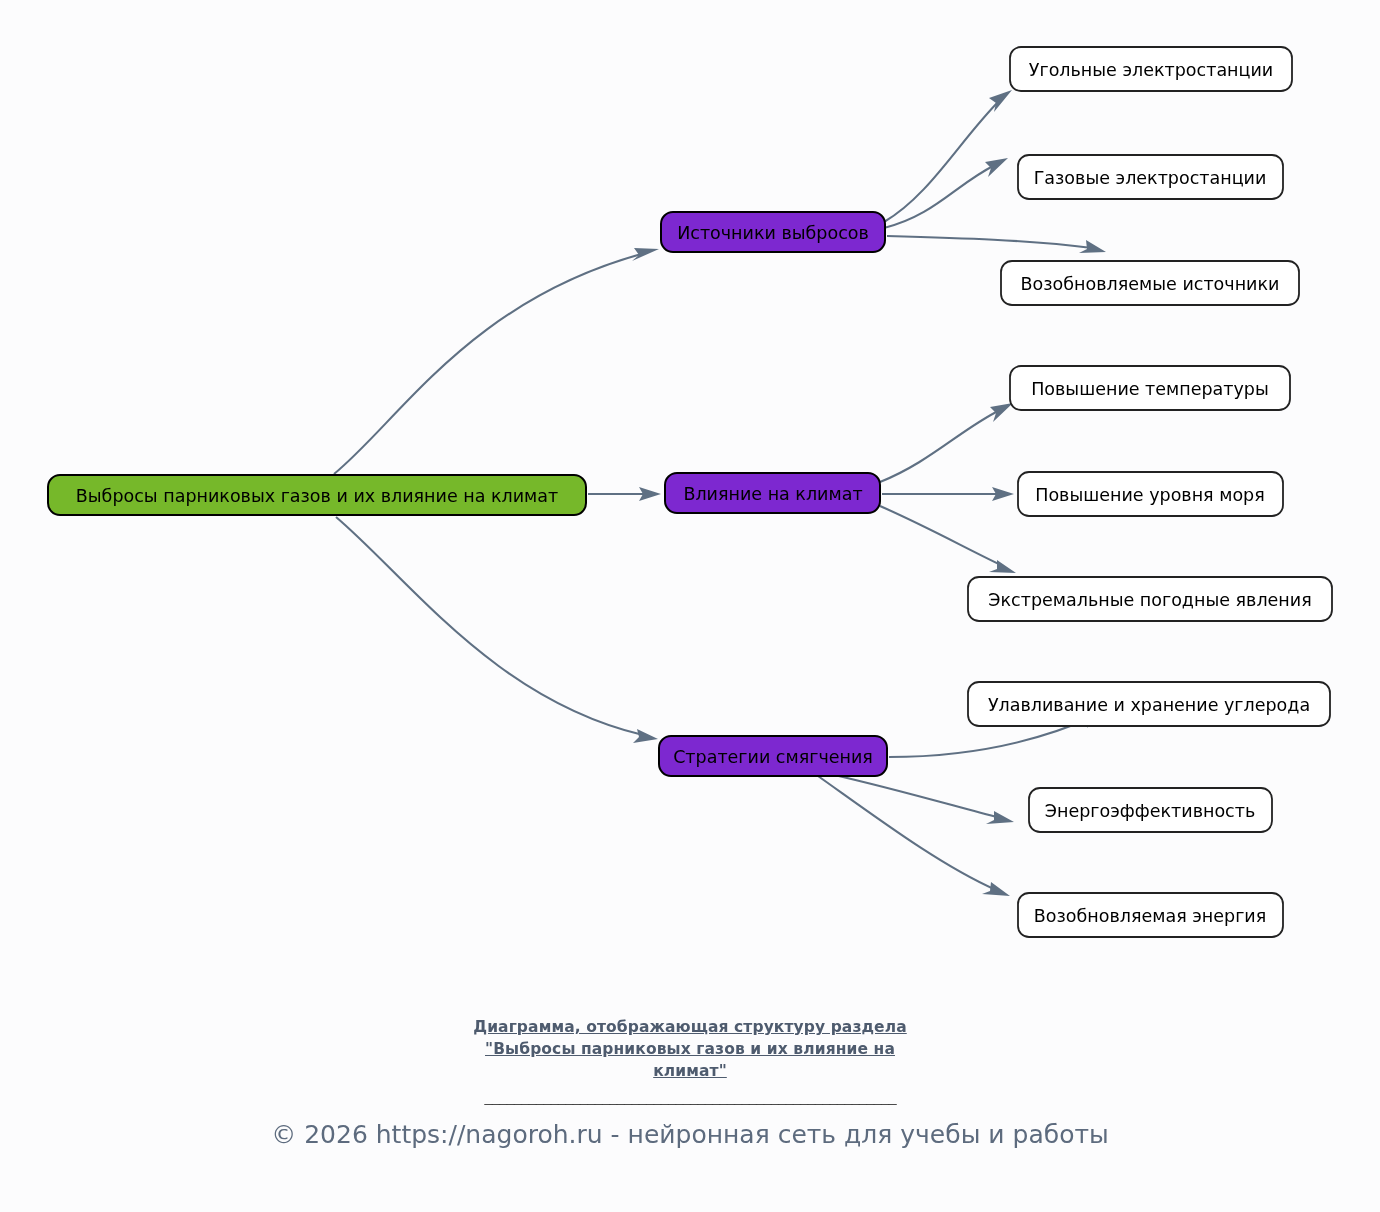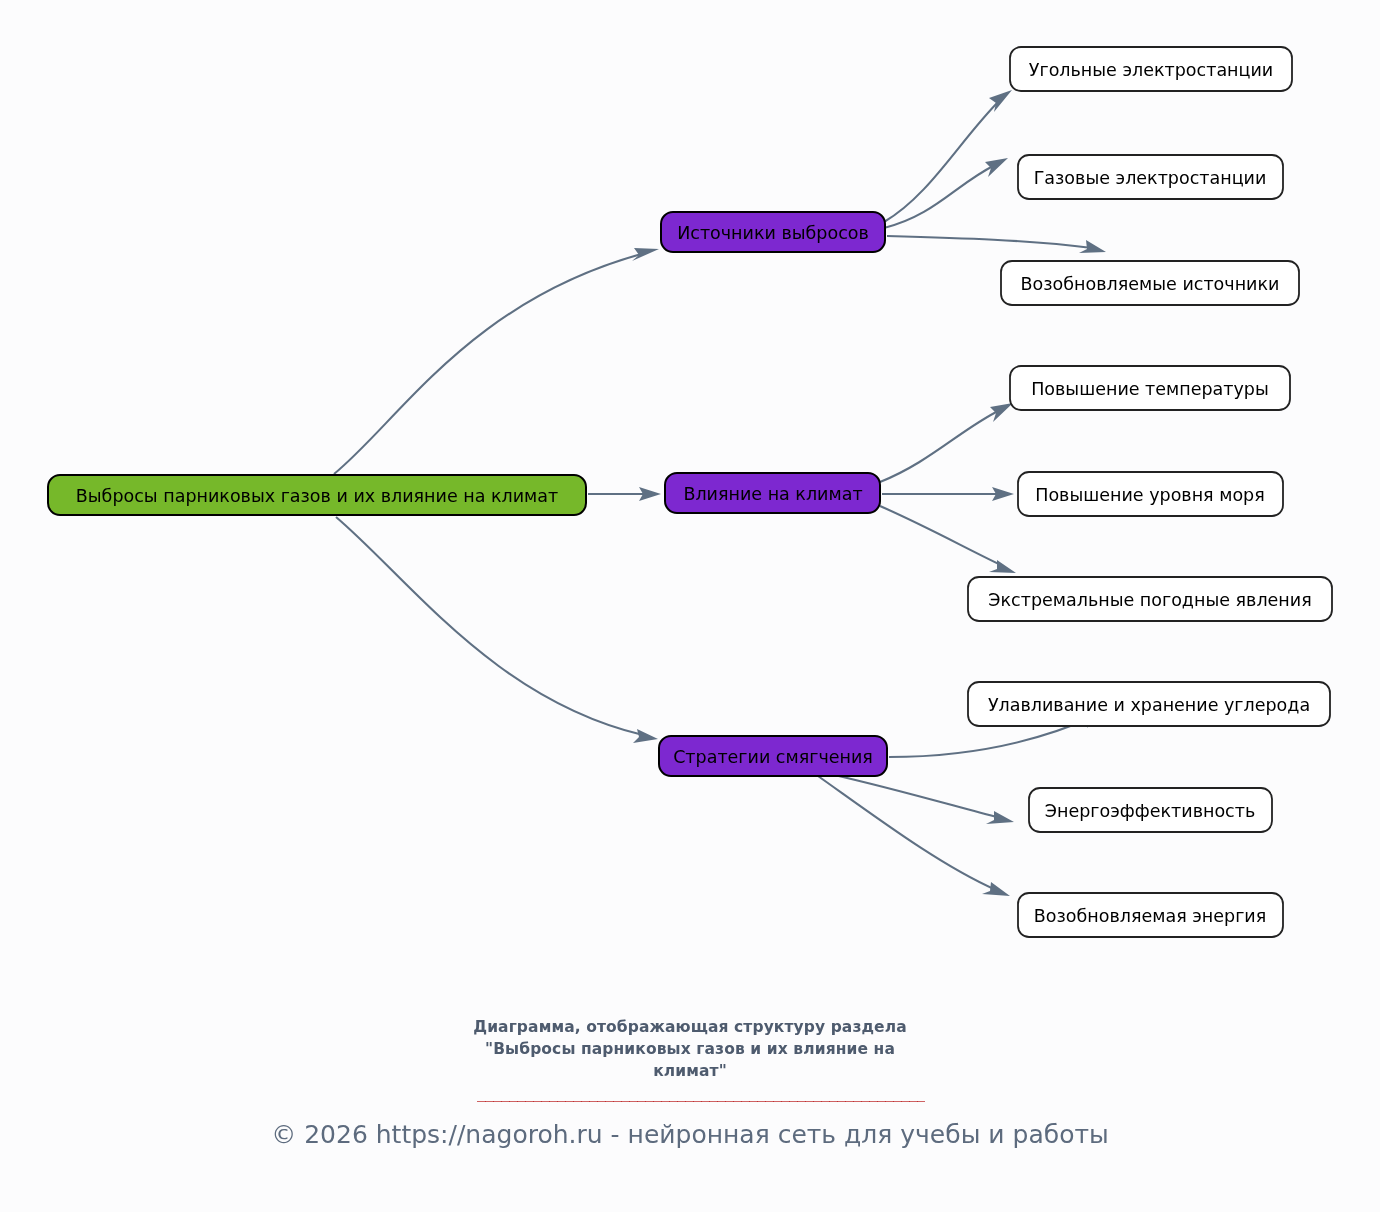--- a/index.html
+++ b/index.html
@@ -73,34 +73,34 @@
   }
   .footer-title {
     font-family: "DejaVu Sans", sans-serif;
     font-size: 15.5px;
     font-weight: bold;
     color: #4e5b6e;
     line-height: 1.42;
     letter-spacing: 0.1px;
     width: 520px;
     margin: 0 auto;
+    text-decoration: underline;
   }
   .footer-rule {
-    font-family: Liberation Mono, monospace;
+    font-family: Liberation Sans, sans-serif;
     font-size: 15px;
-    color: #b91c1c;
+    color: #404040;
     letter-spacing: -1px;
     margin-top: 6px;
     overflow: hidden;
     white-space: nowrap;
     width: 470px;
     margin-left: auto;
     margin-right: auto;
     height: 22px;
-    text-align: right;
   }
   .footer-credit {
     font-family: "DejaVu Sans", sans-serif;
     font-size: 25px;
     color: #5d6b7e;
     margin-top: 10px;
   }
 </style>
 </head>
 <body>

